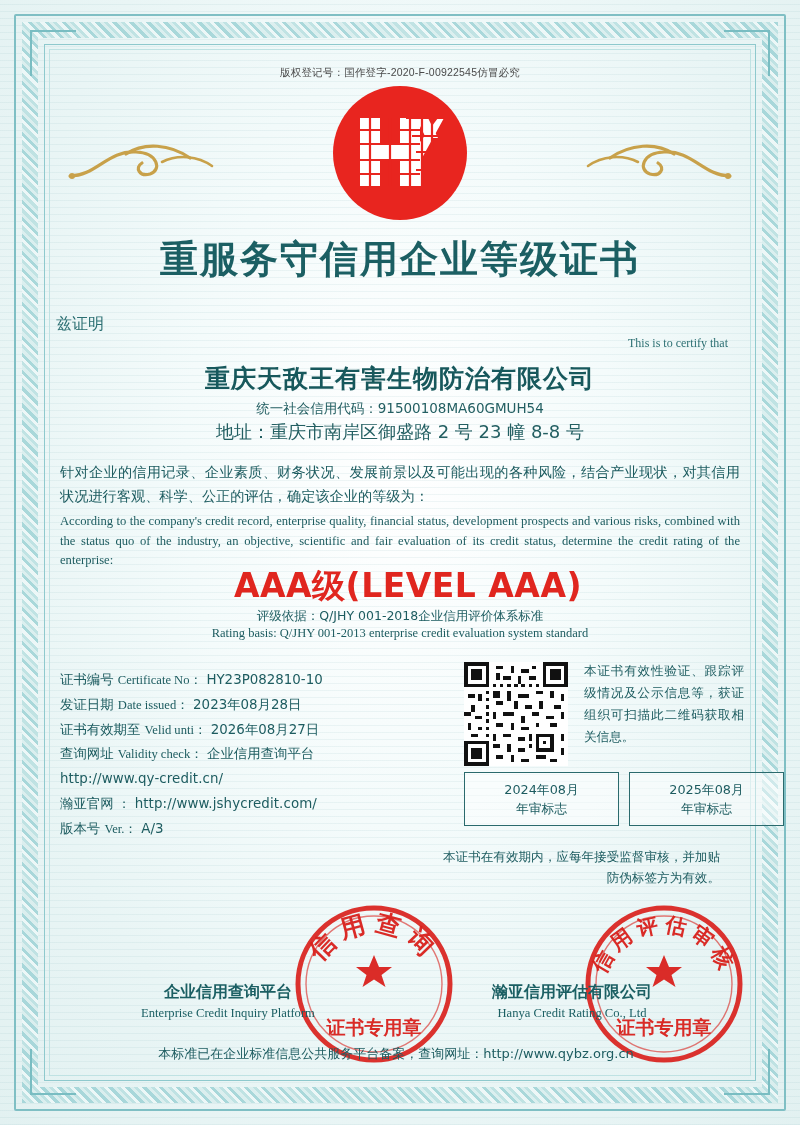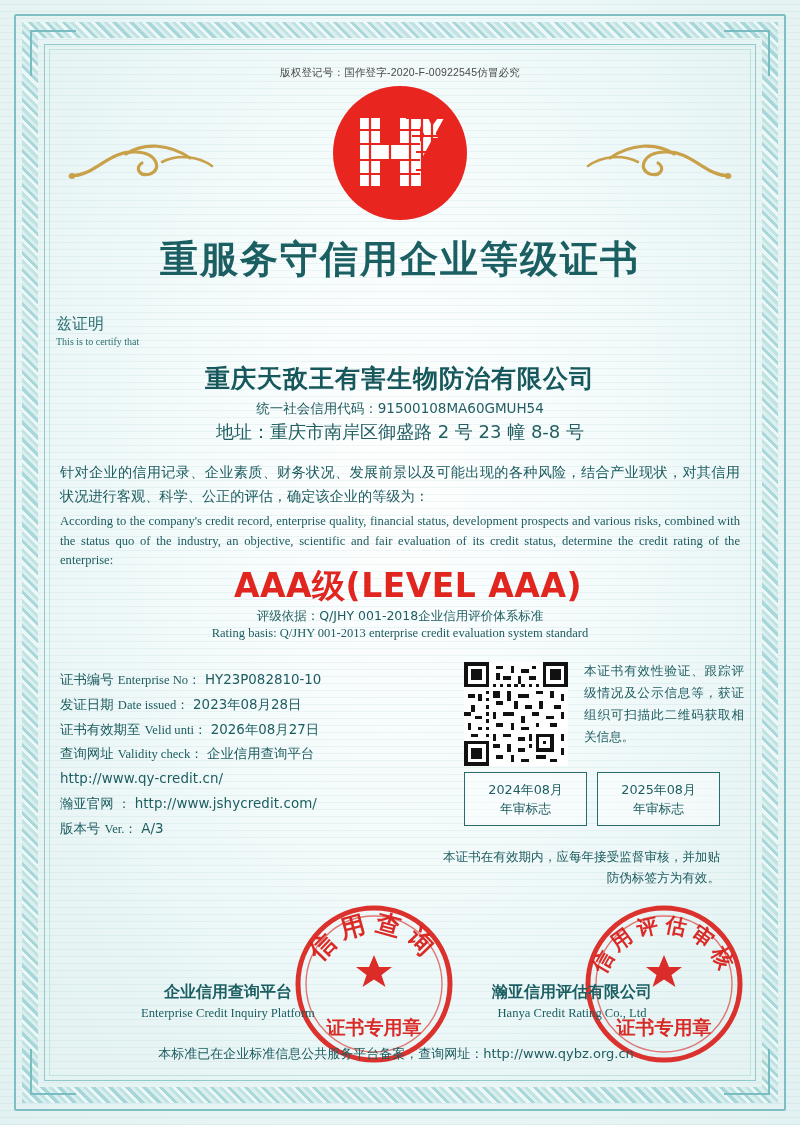--- a/index.html
+++ b/index.html
@@ -99,22 +99,22 @@
     letter-spacing: 0.6px;
     font-family: "Liberation Serif", serif;
   }
 
   .certify-cn {
     position: absolute; top: 258px; left: 0; right: 0;
     text-align: left; font-size: 16px; color: #2b6f72; font-weight: normal;
     font-family: "DejaVu Sans", sans-serif;
   }
   .certify-en {
-    position: absolute; top: 280px; left: 0; right: 0;
-    text-align: left; font-size: 10px; color: #2b6f72;
+    position: absolute; top: 280px; left: 0; right: 16px;
+    text-align: right; font-size: 12px; color: #2b6f72;
     font-family: "Liberation Serif", serif;
   }
 
   .company {
     position: absolute; top: 306px; left: 0; right: 0;
     text-align: center;
     font-size: 25px; font-weight: bold; color: #17585c;
     letter-spacing: 1px;
     font-family: "DejaVu Sans", sans-serif;
   }
@@ -183,21 +183,21 @@
   .qr canvas, .qr svg { display: block; }
 
   .right-note {
     position: absolute; top: 604px; left: 528px; width: 160px;
     font-size: 12.6px; color: #1d5c60; line-height: 1.75;
     text-align: justify;
     font-family: "DejaVu Sans", sans-serif;
   }
 
   .seal-boxes {
-    position: absolute; top: 716px; left: 408px; width: 256px;
+    position: absolute; top: 716px; left: 408px; width: 320px;
     display: flex; gap: 10px;
   }
   .seal-box {
     flex: 1; border: 1px solid #2a6a6d;
     padding: 7px 4px;
     text-align: center;
     font-size: 12.8px; color: #1d5c60; line-height: 1.5;
     background: rgba(255,255,255,0.45);
     font-family: "DejaVu Sans", sans-serif;
   }
@@ -302,21 +302,21 @@
       <div class="en">According to the company's credit record, enterprise quality, financial status, development prospects and various risks, combined with the status quo of the industry, an objective, scientific and fair evaluation of its credit status, determine the credit rating of the enterprise:</div>
     </div>
 
     <div class="level">AAA级(LEVEL AAA)</div>
     <div class="basis-cn">评级依据：Q/JHY 001-2018企业信用评价体系标准</div>
     <div class="basis-en">Rating basis: Q/JHY 001-2013 enterprise credit evaluation system standard</div>
 
     <div class="details">
       <div class="row">
         <span>证书编号</span>
-        <span class="lbl-en">Enterprise No：</span>
+        <span class="lbl-en">Certificate No：</span>
         <span class="val">HY23P082810-10</span>
       </div>
       <div class="row">
         <span>发证日期</span>
         <span class="lbl-en">Date issued：</span>
         <span class="val">2023年08月28日</span>
       </div>
       <div class="row">
         <span>证书有效期至</span>
         <span class="lbl-en">Velid unti：</span>

